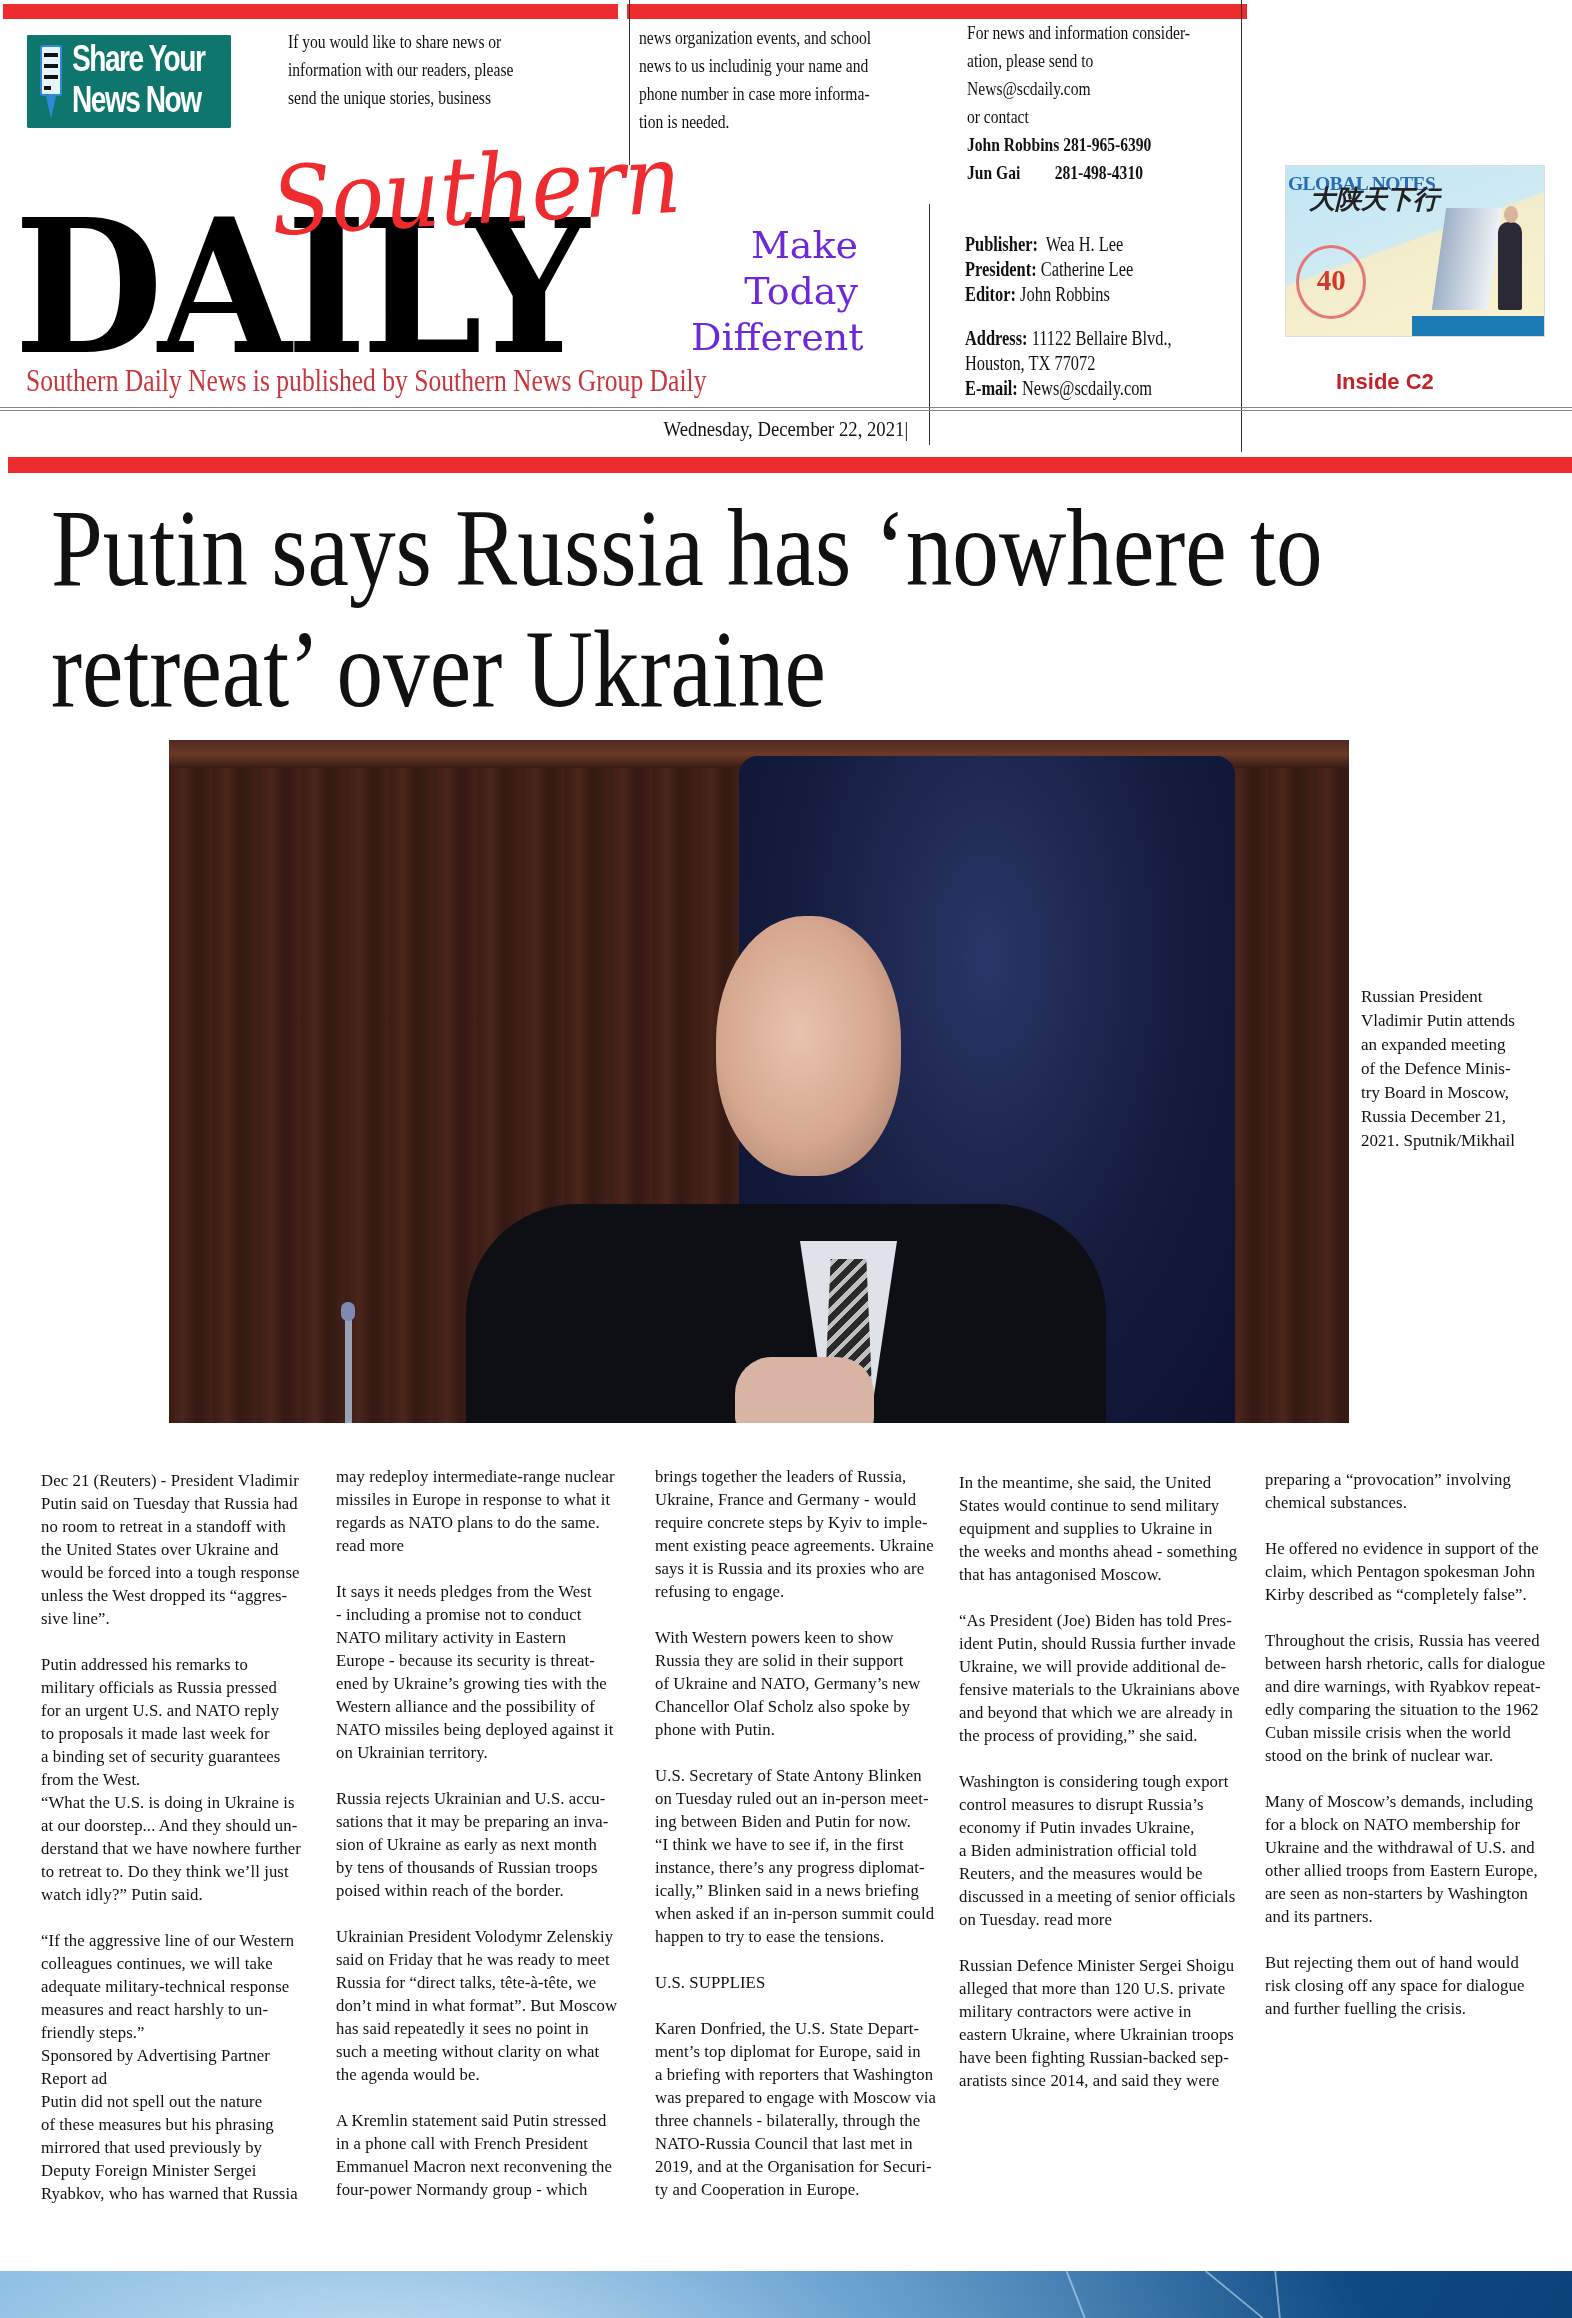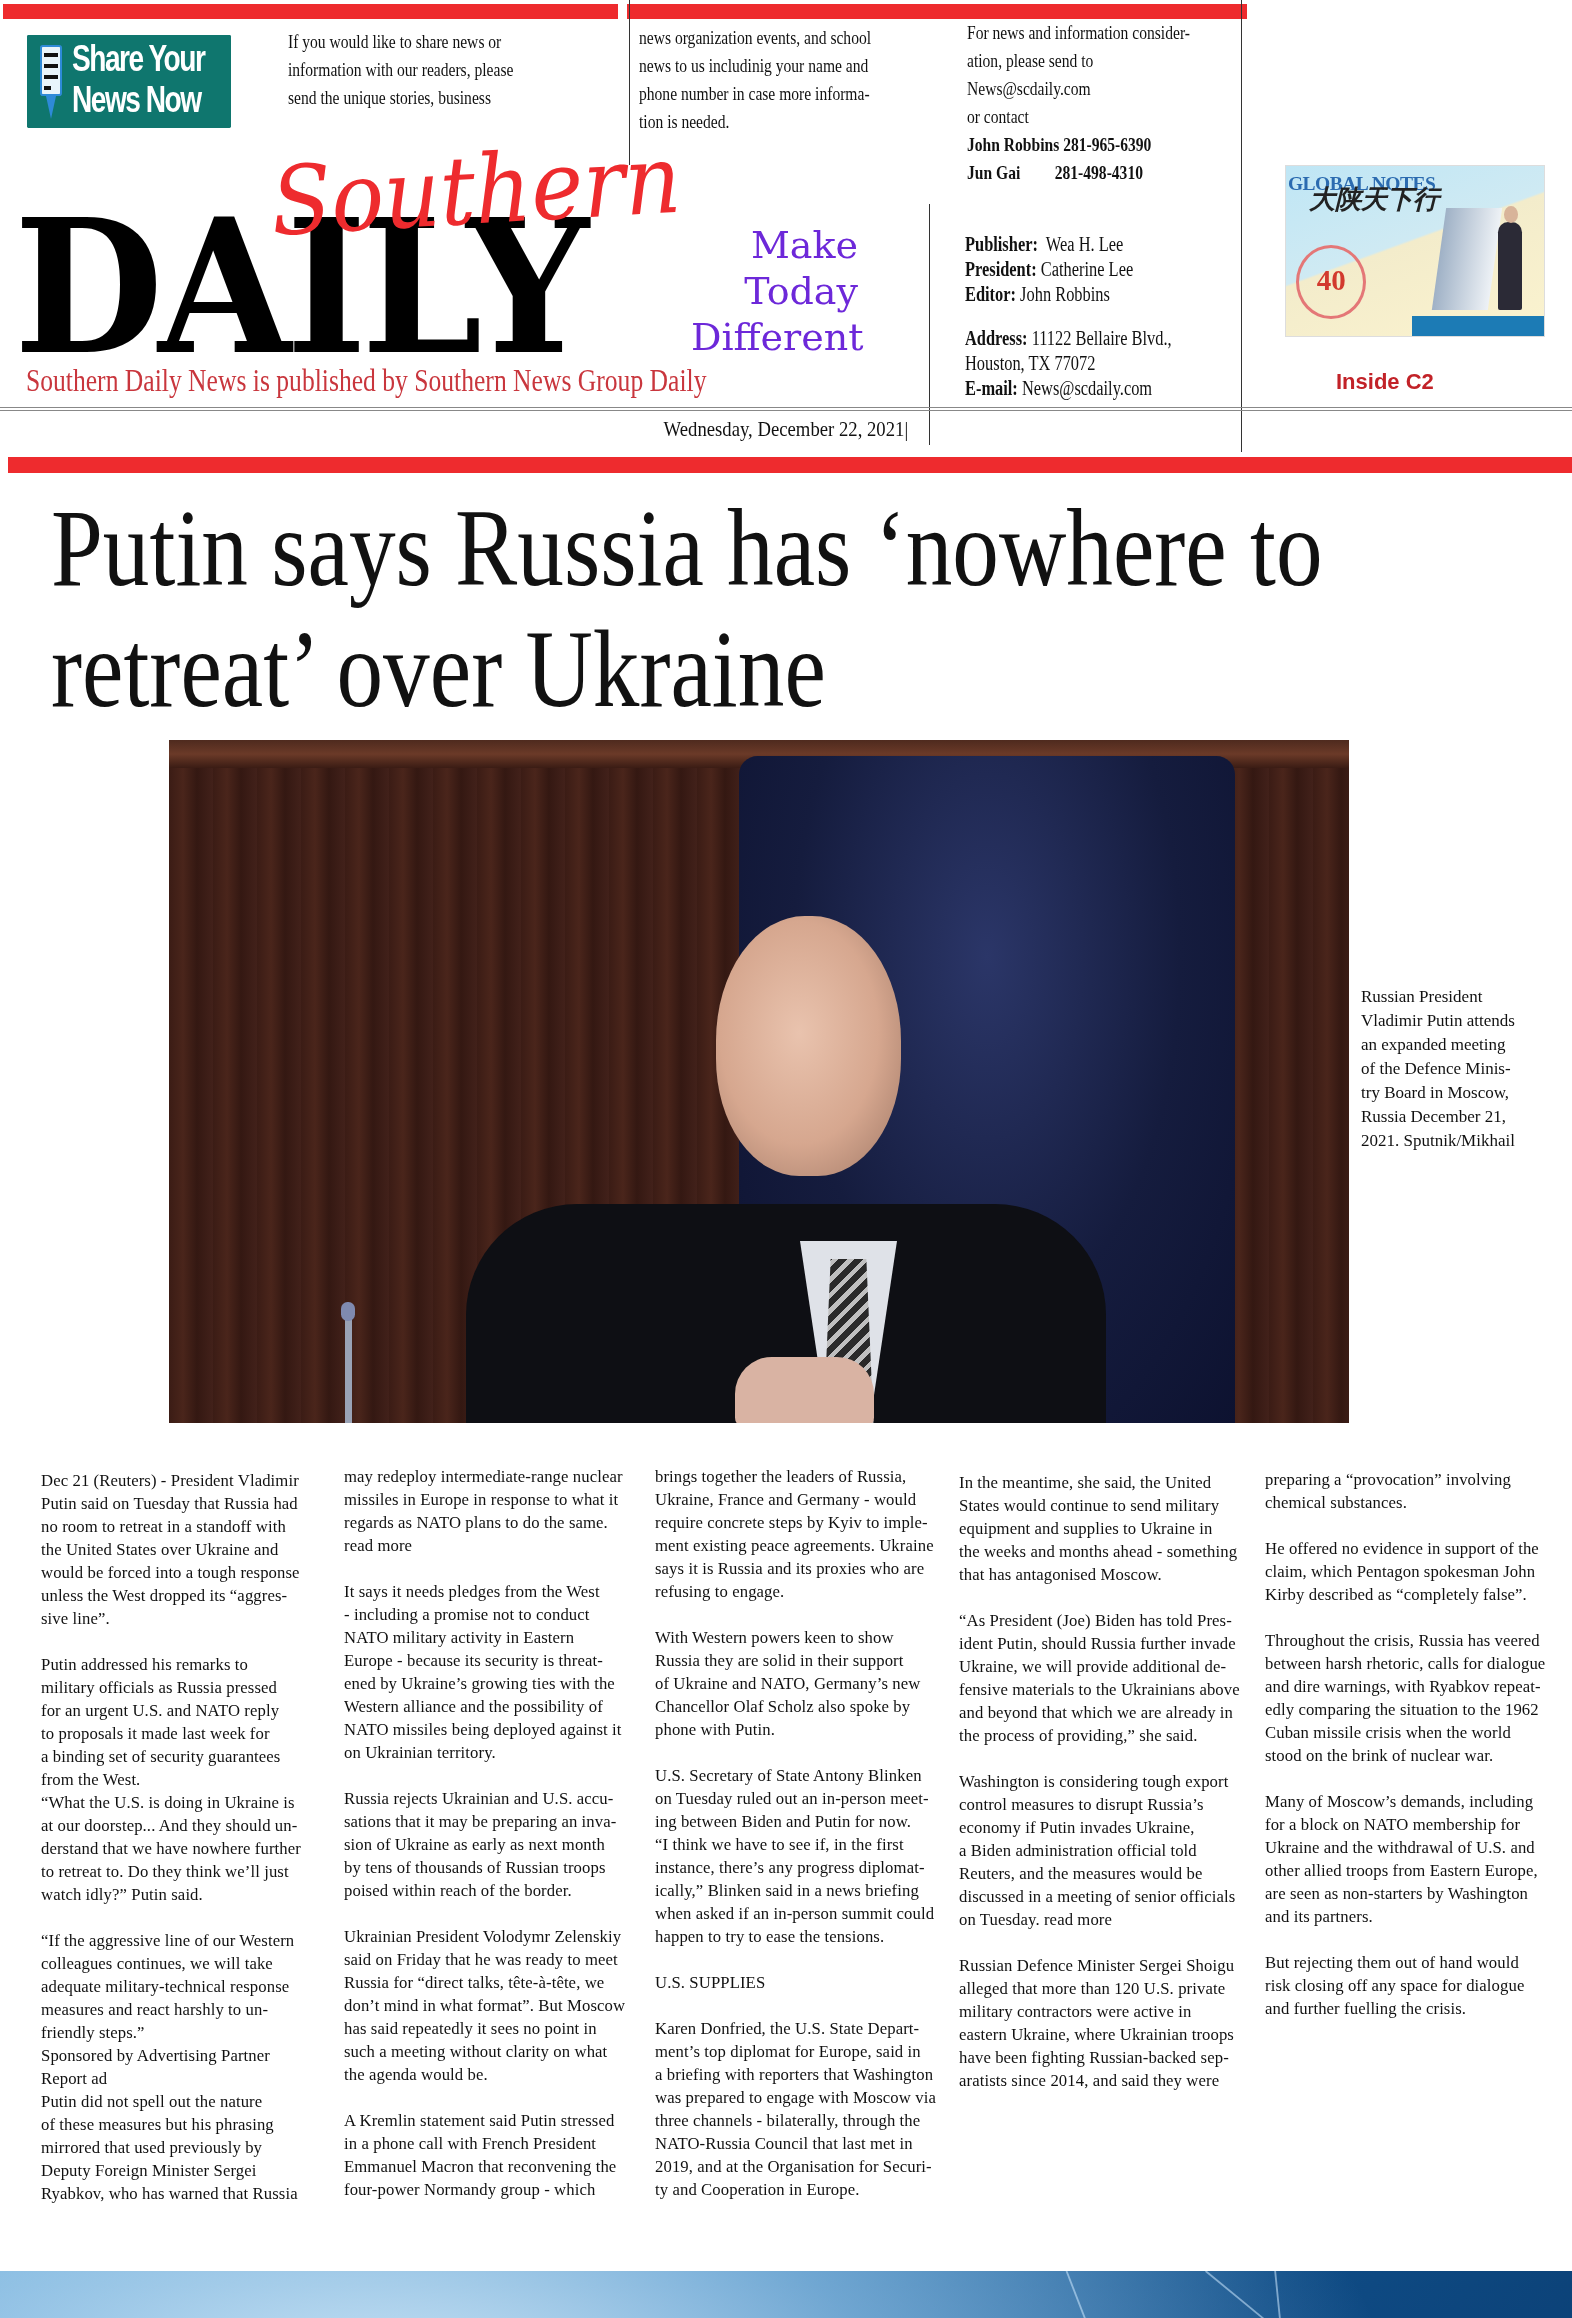--- a/index.html
+++ b/index.html
@@ -193,21 +193,21 @@
 measures and react harshly to un-
 friendly steps.”
 Sponsored by Advertising Partner
 Report ad
 Putin did not spell out the nature
 of these measures but his phrasing
 mirrored that used previously by
 Deputy Foreign Minister Sergei
 Ryabkov, who has warned that Russia</p>
 </div>
-<div class="col" style="left:344px;top:1465px;">
+<div class="col" style="left:336px;top:1465px;">
   <p>may redeploy intermediate-range nuclear
 missiles in Europe in response to what it
 regards as NATO plans to do the same.
 read more</p>
   <p>It says it needs pledges from the West
 - including a promise not to conduct
 NATO military activity in Eastern
 Europe - because its security is threat-
 ened by Ukraine’s growing ties with the
 Western alliance and the possibility of
@@ -220,21 +220,21 @@
 poised within reach of the border.</p>
   <p>Ukrainian President Volodymr Zelenskiy
 said on Friday that he was ready to meet
 Russia for “direct talks, tête-à-tête, we
 don’t mind in what format”. But Moscow
 has said repeatedly it sees no point in
 such a meeting without clarity on what
 the agenda would be.</p>
   <p>A Kremlin statement said Putin stressed
 in a phone call with French President
-Emmanuel Macron that reconvening the
+Emmanuel Macron next reconvening the
 four-power Normandy group - which</p>
 </div>
 <div class="col" style="left:655px;top:1465px;">
   <p>brings together the leaders of Russia,
 Ukraine, France and Germany - would
 require concrete steps by Kyiv to imple-
 ment existing peace agreements. Ukraine
 says it is Russia and its proxies who are
 refusing to engage.</p>
   <p>With Western powers keen to show

